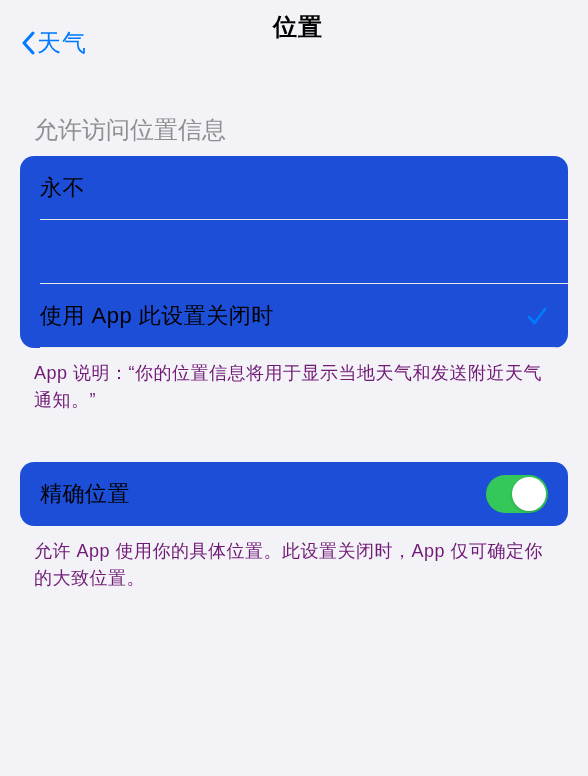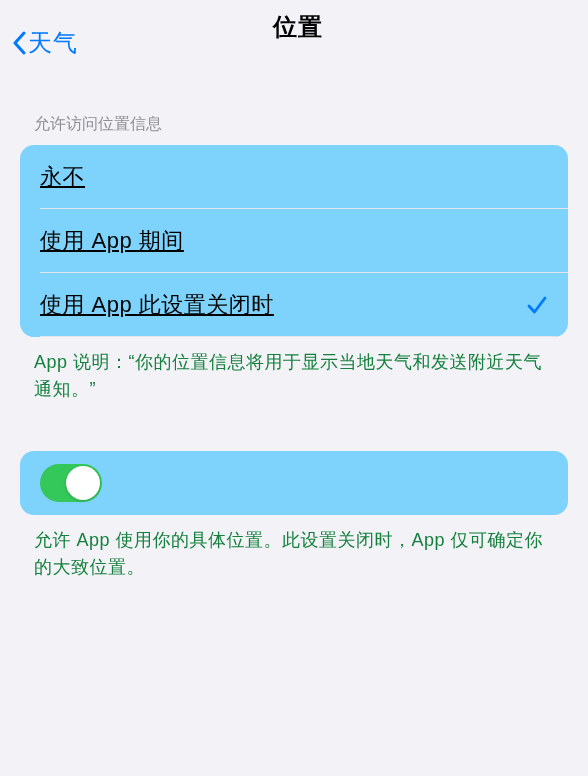--- a/index.html
+++ b/index.html
@@ -14,21 +14,21 @@
       height: 54px;
       display: flex;
       align-items: center;
       position: relative;
     }
     .back {
       display: flex;
       align-items: center;
       color: #007aff;
       font-size: 24px;
-      padding-left: 10px;
+      padding-left: 19px;
       margin-top: 32px;
     }
     .back-chevron {
       width: 18px;
       height: 28px;
       display: flex;
       align-items: center;
       justify-content: center;
     }
     .back-label {
@@ -40,29 +40,28 @@
       left: 8px; right: 0;
       text-align: center;
       font-size: 24px;
       font-weight: 600;
       letter-spacing: 1px;
       pointer-events: none;
       color: #000;
     }
     .section-header {
       color: #8e8e93;
-      font-size: 16px;
+      font-size: 24px;
       padding: 60px 34px 10px 34px;
     }
     .group {
-      background: #7dd3fc;
+      background: #1d4ed8;
       border-radius: 14px;
       margin: 0 20px;
       overflow: hidden;
-      text-decoration: underline;
     }
     .row {
       min-height: 64px;
       display: flex;
       align-items: center;
       padding: 0 20px;
       position: relative;
       font-size: 22px;
       color: #000;
       letter-spacing: 0.5px;
@@ -73,21 +72,21 @@
       height: 1px;
       background: #e5e5ea;
     }
     .row-label { flex: 1; }
     .check {
       color: #007aff;
       display: flex;
       align-items: center;
     }
     .section-footer {
-      color: #15803d;
+      color: #701a75;
       font-size: 18px;
       padding: 12px 34px 0 34px;
       line-height: 1.5;
       letter-spacing: 0.5px;
     }
     .spacer { height: 48px; }
     .toggle {
       width: 62px;
       height: 38px;
       border-radius: 19px;
@@ -121,39 +120,39 @@
 </div>
 
 <div class="section-header">允许访问位置信息</div>
 
 <div class="group">
   <div class="row">
     <span class="row-label">永不</span>
     <div class="row-sep"></div>
   </div>
   <div class="row">
-    <span class="row-label">使用 App 期间</span>
     <div class="row-sep"></div>
   </div>
   <div class="row">
     <span class="row-label">使用 App 此设置关闭时</span>
     <span class="check">
       <svg width="22" height="22" viewBox="0 0 22 22" fill="none">
         <path d="M3 12 L8.5 18 L19 4" stroke="#007aff" stroke-width="2.8" stroke-linecap="round" stroke-linejoin="round"></path>
       </svg>
     </span>
     <div class="row-sep"></div>
   </div>
 </div>
 
 <div class="section-footer">App 说明：“你的位置信息将用于显示当地天气和发送附近天气通知。”</div>
 
 <div class="spacer"></div>
 
 <div class="group">
   <div class="row">
+    <span class="row-label">精确位置</span>
     <div class="toggle on">
       <div class="knob"></div>
     </div>
   </div>
 </div>
 
 <div class="section-footer">允许 App 使用你的具体位置。此设置关闭时，App 仅可确定你的大致位置。</div>
 
 </body></html>

